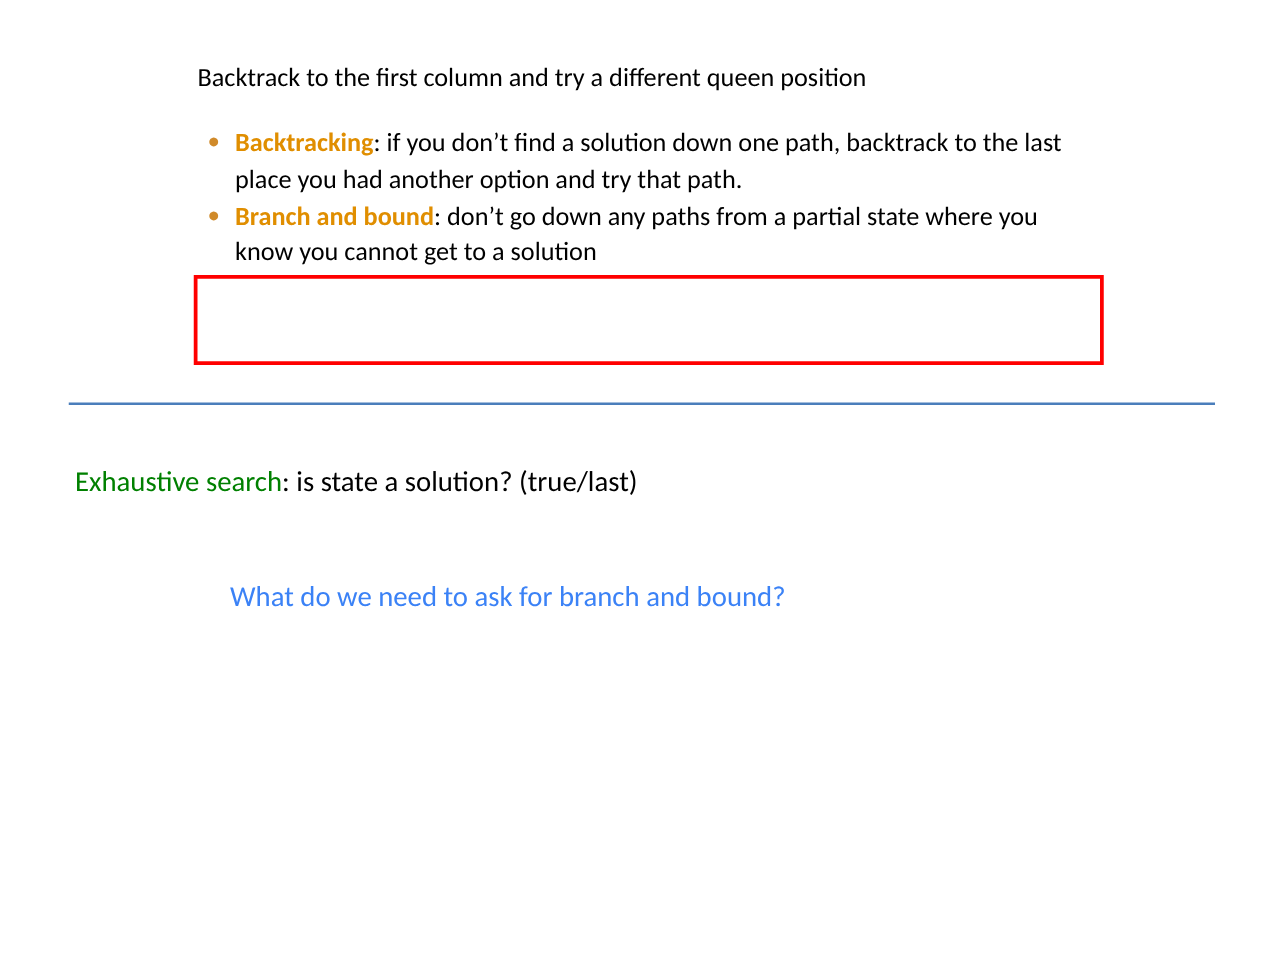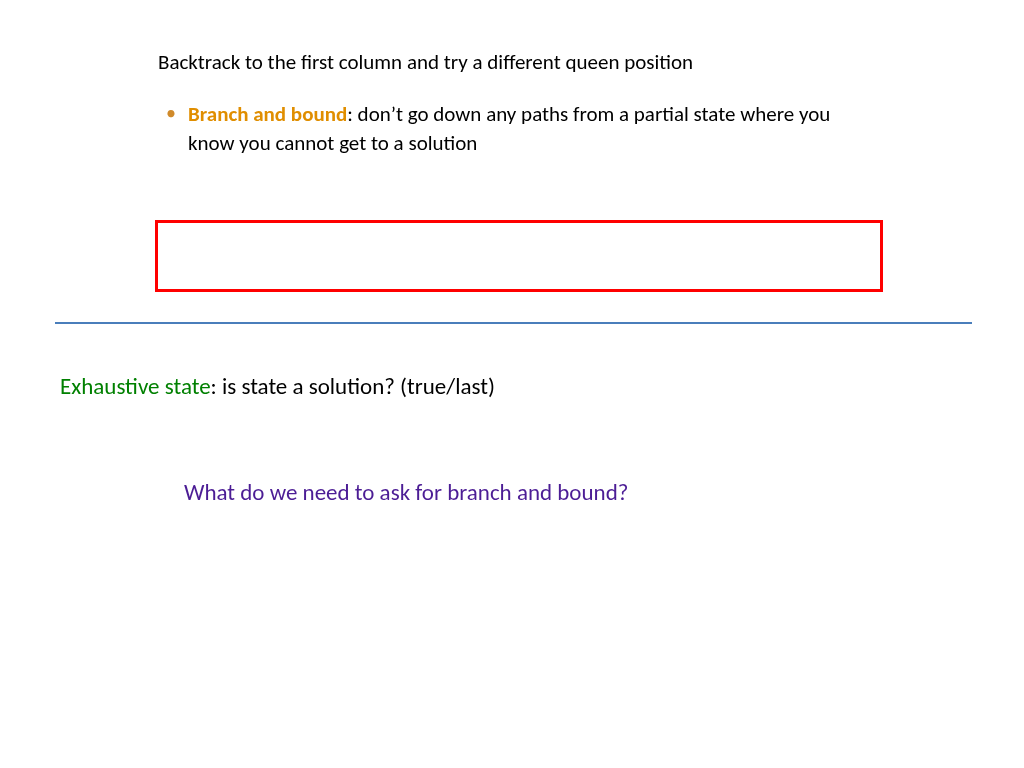--- a/index.html
+++ b/index.html
@@ -70,42 +70,45 @@
   .exhaustive-line {
     position: absolute;
     left: 60px;
     top: 372px;
     font-size: 23px;
   }
   .green { color: #008000; }
   .question-line {
     position: absolute;
     left: 184px;
-    top: 478px;
+    top: 464px;
     font-size: 23px;
-    color: #4c1d95;
+    color: #3b82f6;
   }
 </style>
 </head>
 <body>
 
 <div class="slide">
 
   <div class="top-block">
     <div class="line1">Backtrack to the first column and try a different queen position</div>
     <ul class="bullets">
       <li>
+        <span class="orange-bold">Backtracking</span><span>: if you don’t find a solution down one path, backtrack to the last place you had another option and try that path.</span>
+      </li>
+      <li>
         <span class="orange-bold">Branch and bound</span><span>: don’t go down any paths from a partial state where you know you cannot get to a solution</span>
       </li>
     </ul>
   </div>
 
   <div class="red-box"></div>
 
   <div class="blue-divider"></div>
 
   <div class="exhaustive-line">
-    <span class="green">Exhaustive state</span><span>: is state a solution? (true/last)</span>
+    <span class="green">Exhaustive search</span><span>: is state a solution? (true/last)</span>
   </div>
 
   <div class="question-line">What do we need to ask for branch and bound?</div>
 
 </div>
 
 </body></html>

